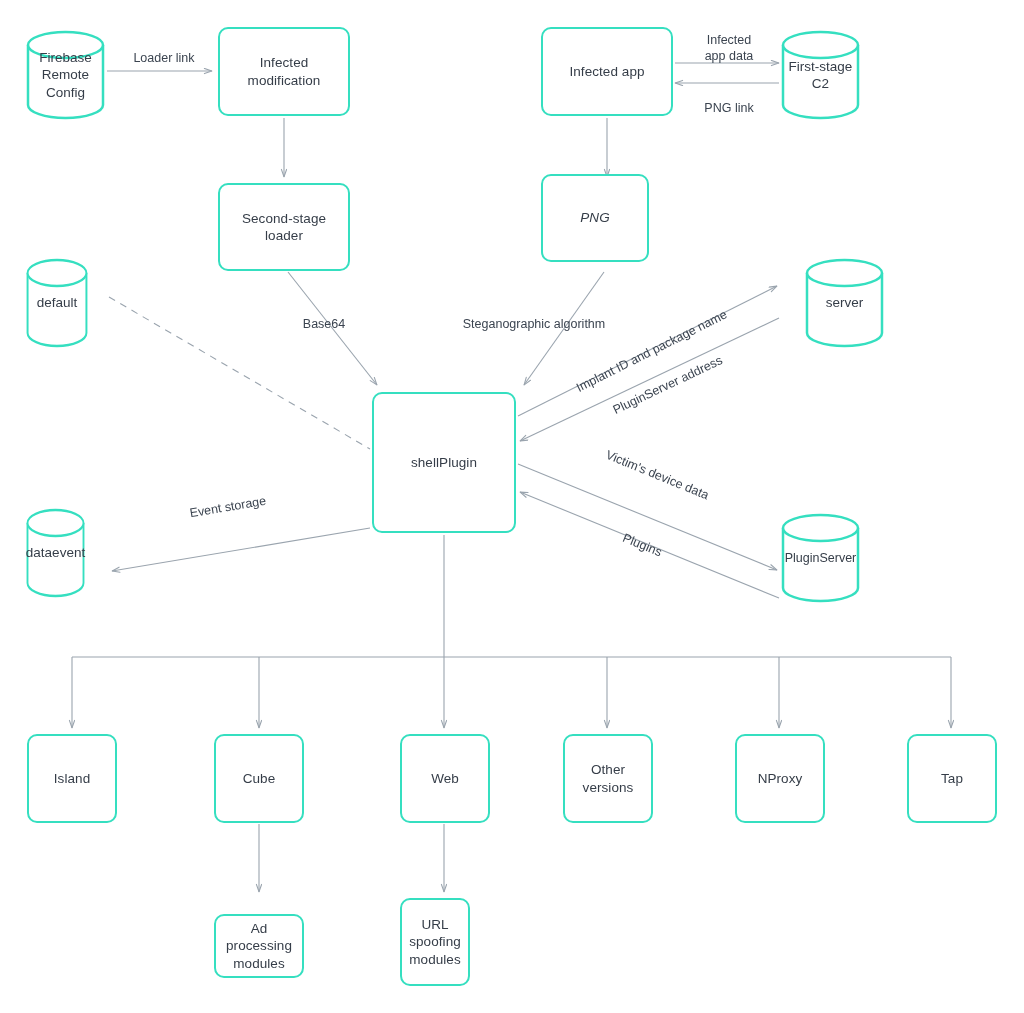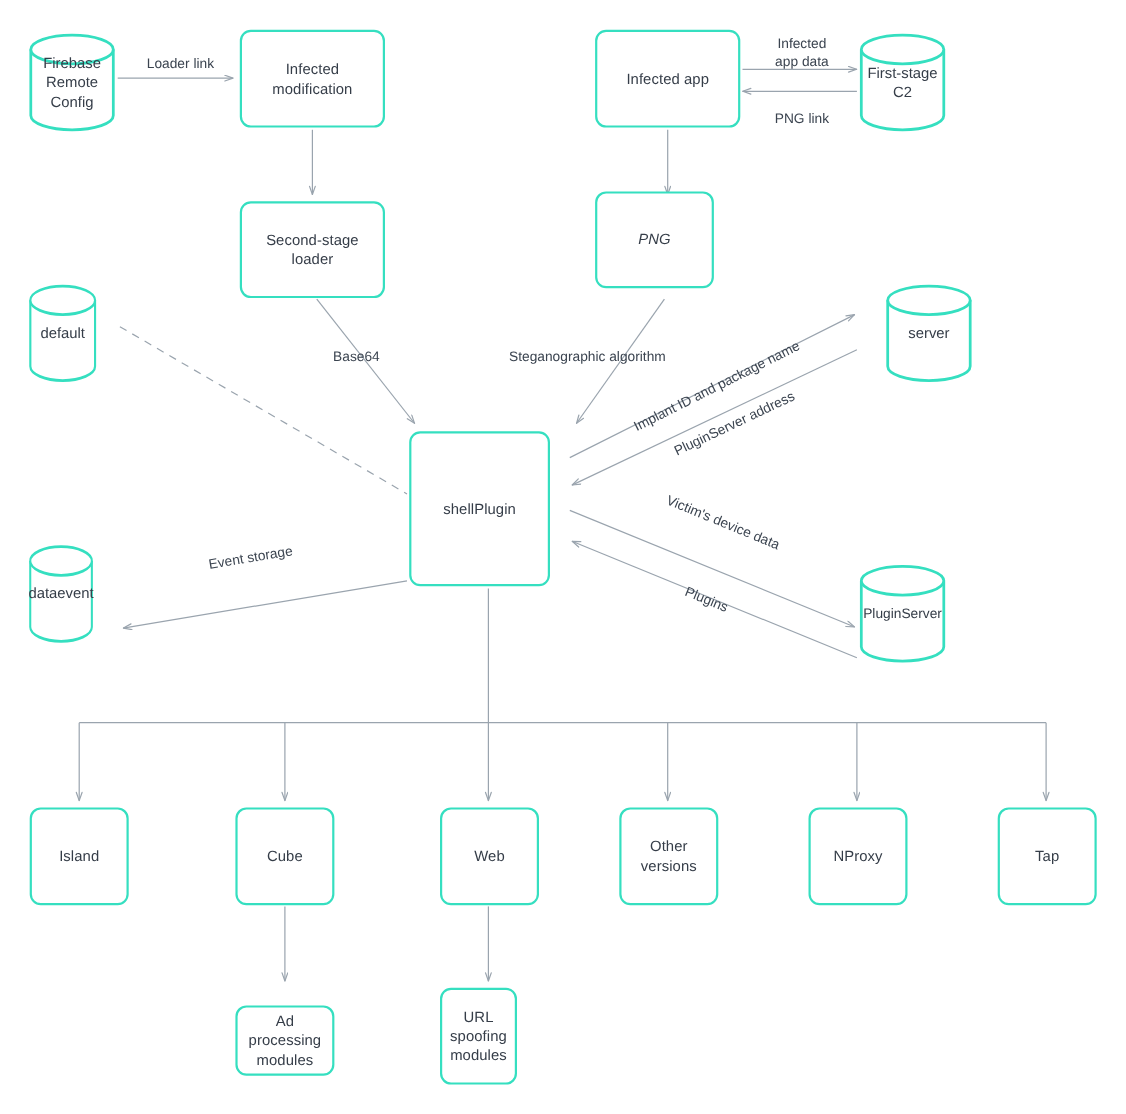--- a/index.html
+++ b/index.html
@@ -183,25 +183,25 @@
   </div>
 
   <div class="node node-cyl" style="left:781px; top:258px; width:79px; height:90px;margin-left:24px;">
     <svg class="cyl-svg" viewBox="0 0 79 90" preserveAspectRatio="none">
       <path d="M2,15 L2,75 A37.5,13 0 0 0 77,75 L77,15" fill="#fff" stroke="#35dfc0" stroke-width="2.5"></path>
       <ellipse cx="39.5" cy="15" rx="37.5" ry="13" fill="#fff" stroke="#35dfc0" stroke-width="2.5"></ellipse>
     </svg>
     <span class="cyl-label">server</span>
   </div>
 
-  <div class="node node-box" style="left:372px; top:392px; width:128px; height:141px;">
+  <div class="node node-box" style="left:372px; top:392px; width:144px; height:141px;">
     <span class="node-label">shellPlugin</span>
   </div>
 
-  <div class="node node-cyl" style="left:26px; top:495px; width:59px; height:90px;">
+  <div class="node node-cyl" style="left:26px; top:508px; width:59px; height:90px;">
     <svg class="cyl-svg" viewBox="0 0 79 90" preserveAspectRatio="none">
       <path d="M2,15 L2,75 A37.5,13 0 0 0 77,75 L77,15" fill="#fff" stroke="#35dfc0" stroke-width="2.5"></path>
       <ellipse cx="39.5" cy="15" rx="37.5" ry="13" fill="#fff" stroke="#35dfc0" stroke-width="2.5"></ellipse>
     </svg>
     <span class="cyl-label">dataevent</span>
   </div>
 
   <div class="node node-cyl" style="left:781px; top:513px; width:79px; height:90px;">
     <svg class="cyl-svg" viewBox="0 0 79 90" preserveAspectRatio="none">
       <path d="M2,15 L2,75 A37.5,13 0 0 0 77,75 L77,15" fill="#fff" stroke="#35dfc0" stroke-width="2.5"></path>

